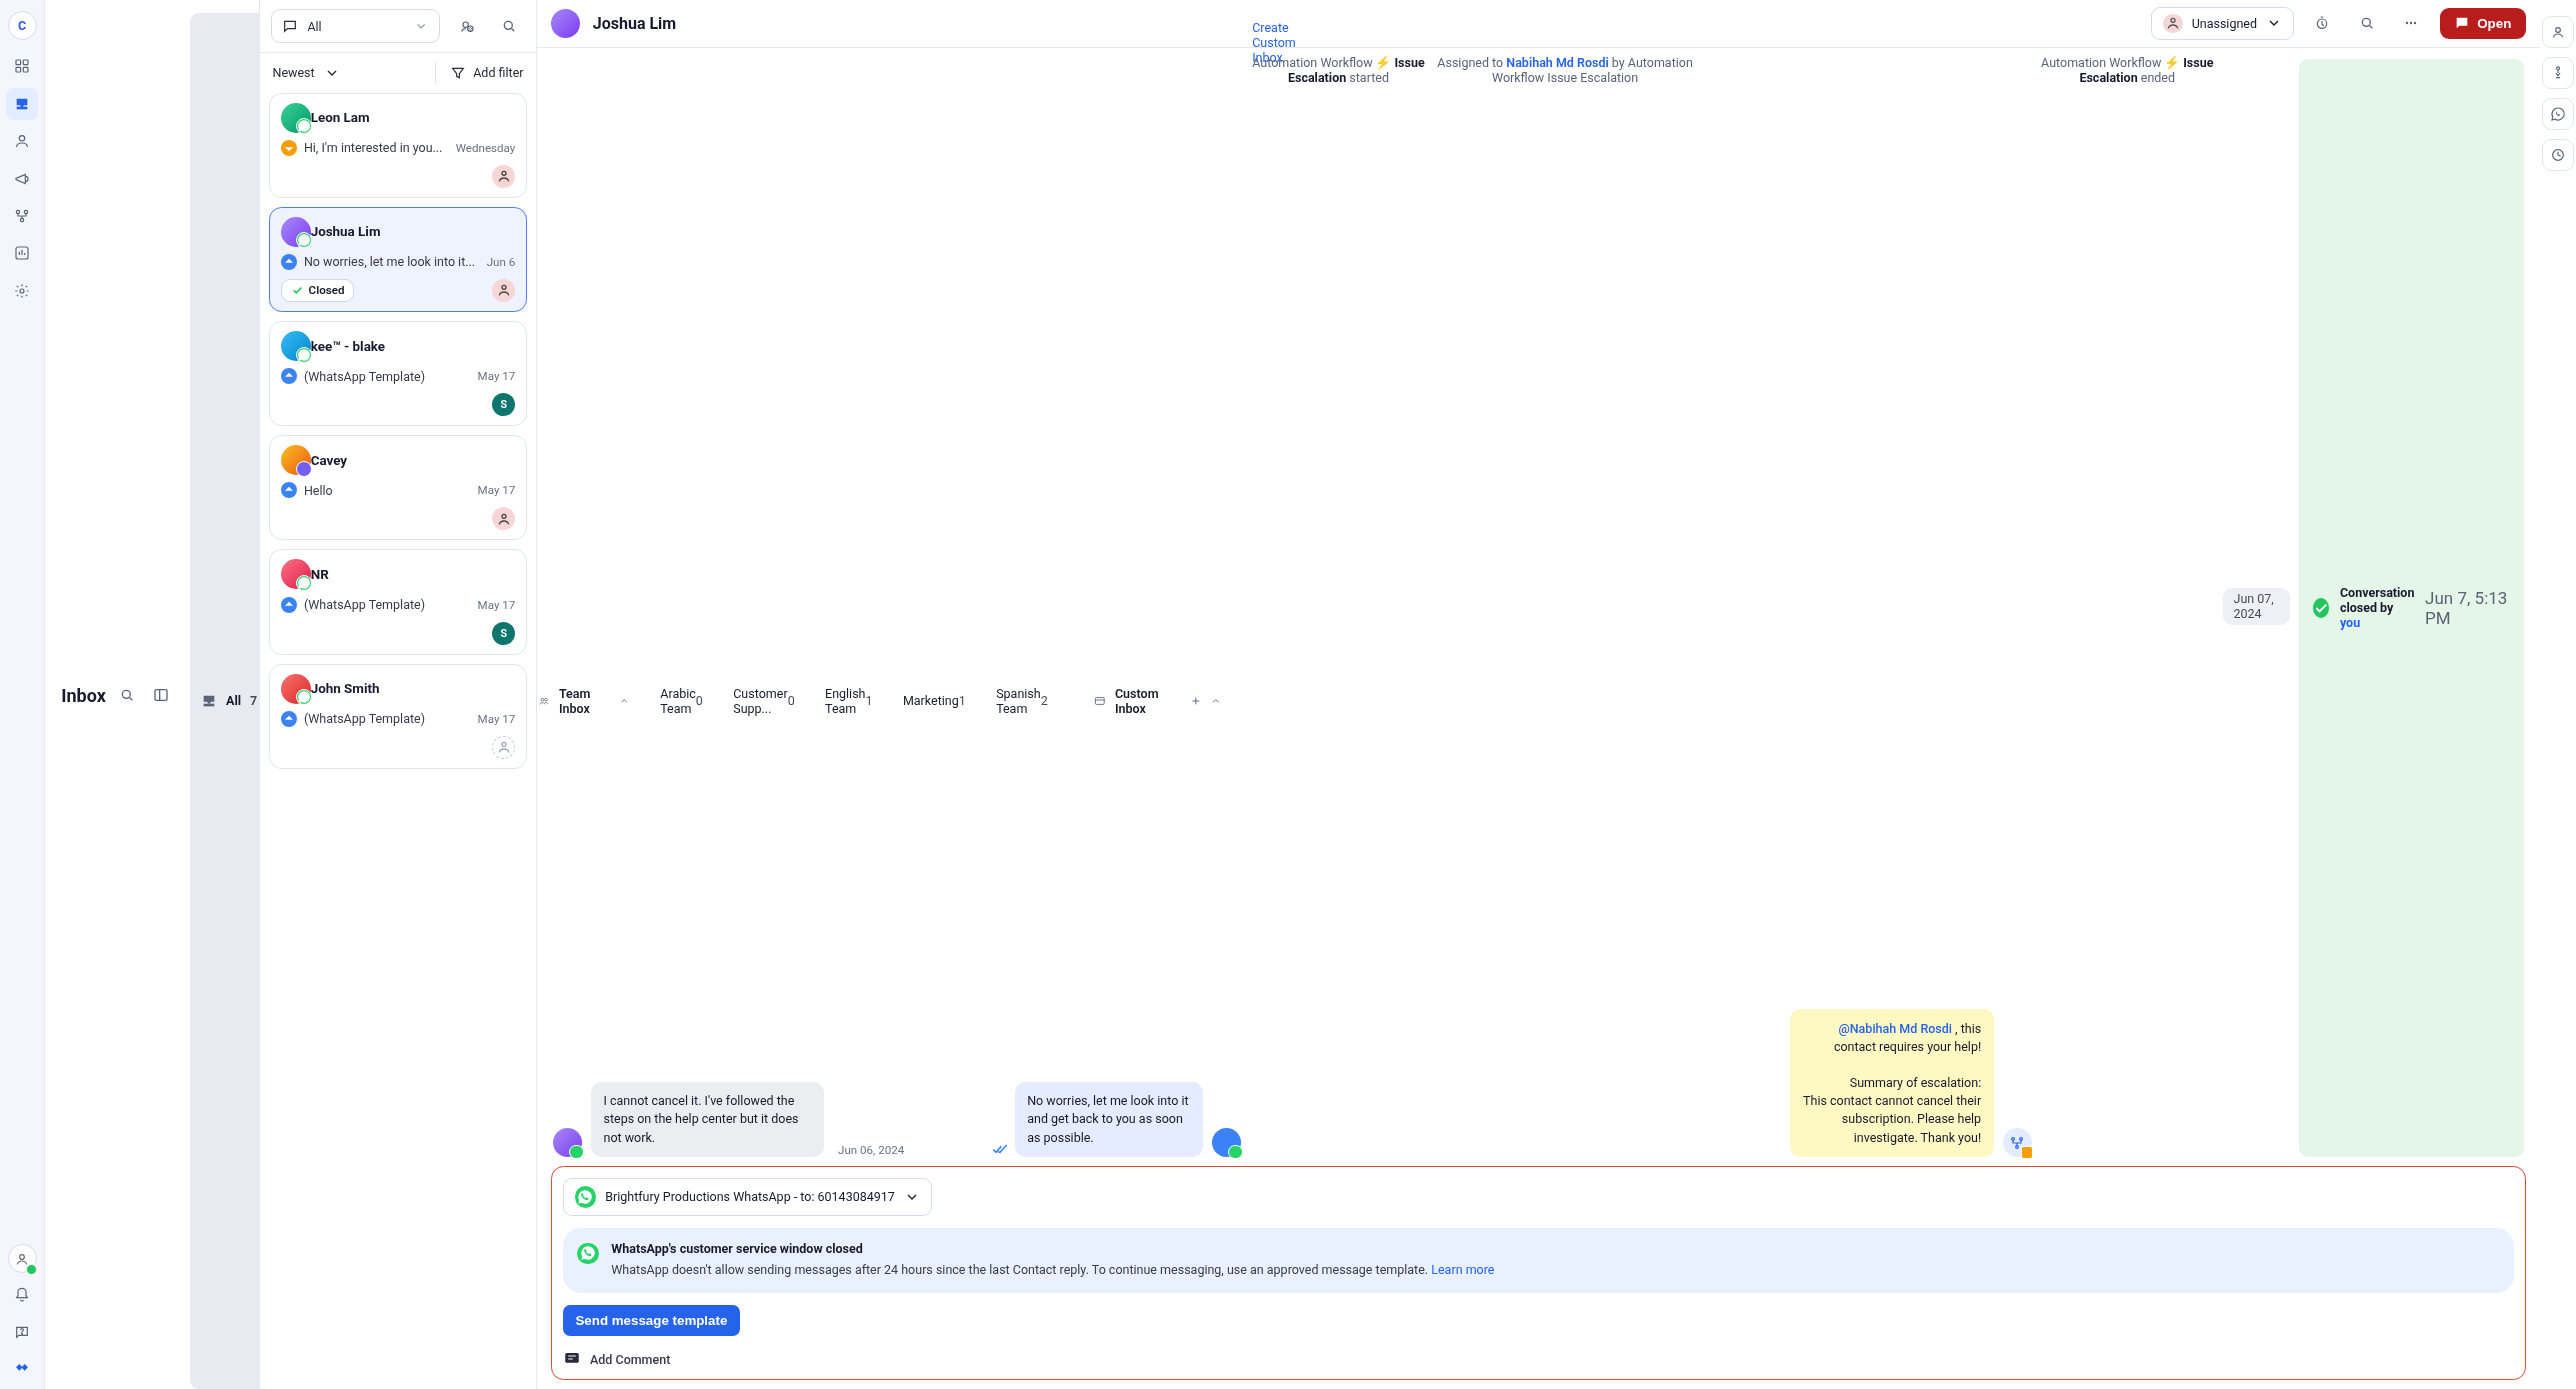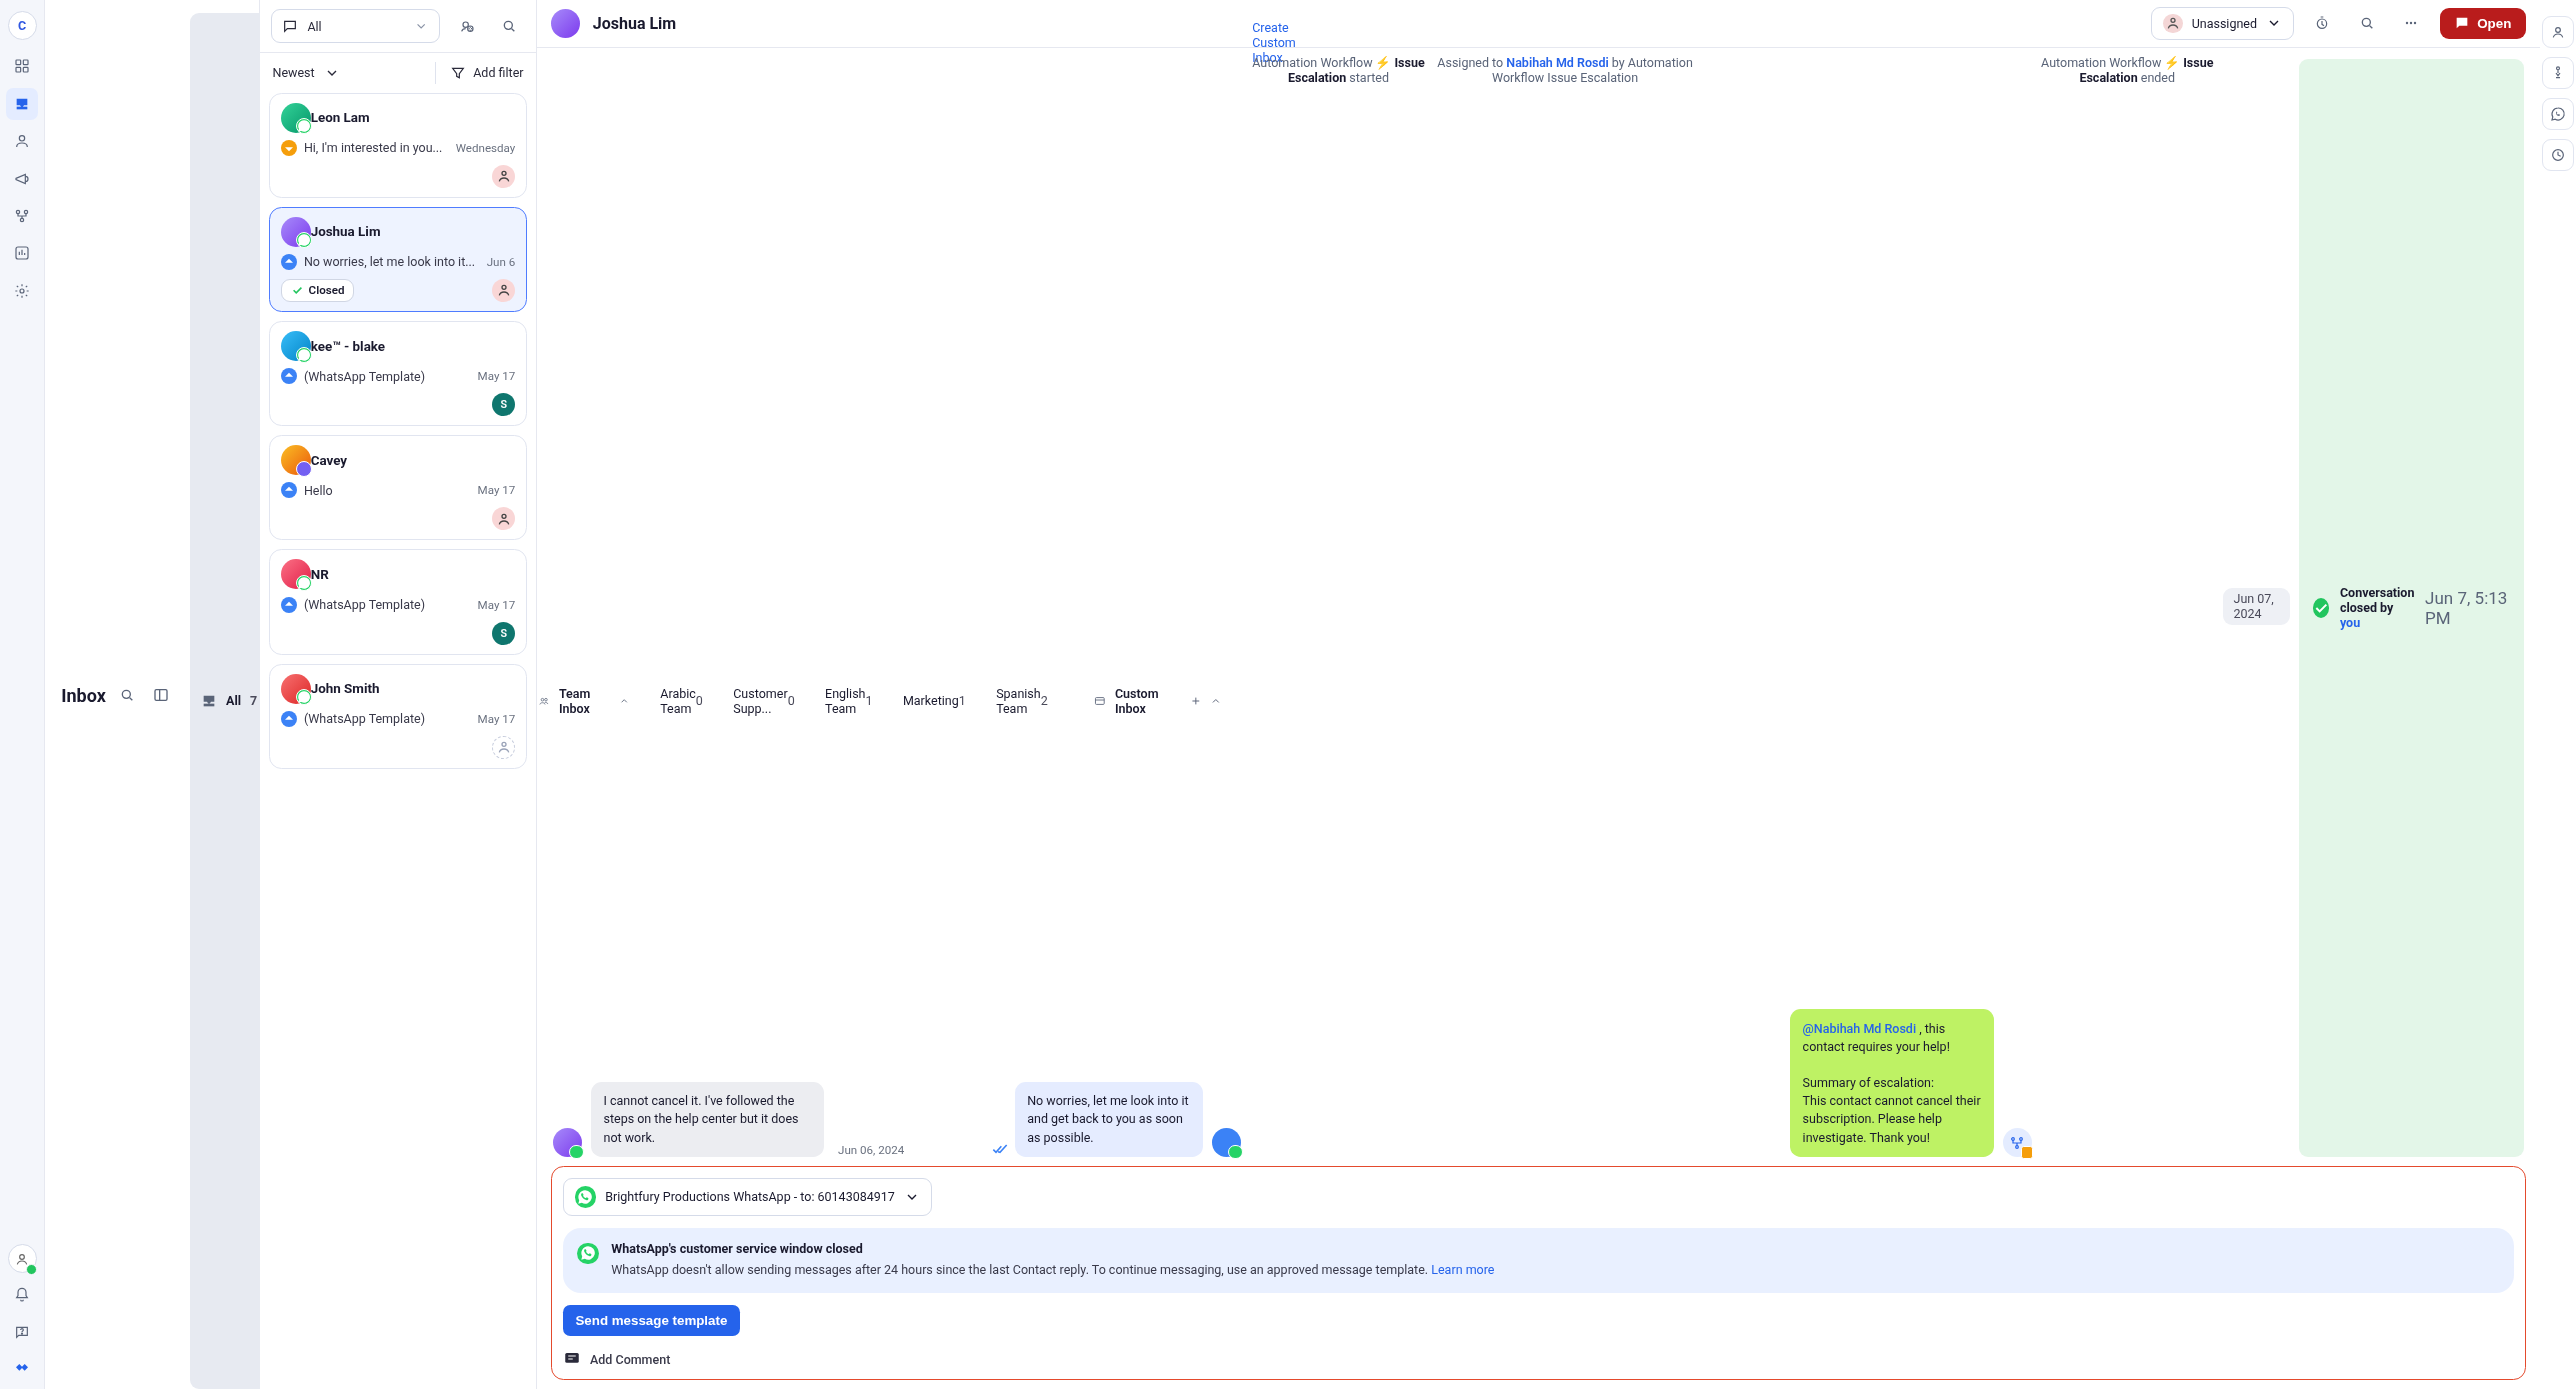--- a/index.html
+++ b/index.html
@@ -75,21 +75,21 @@
 .assignee-dd .person { width:19.7px;height:19.7px;border-radius:50%;background:#f4d6d6; color:#555; display:flex;align-items:center;justify-content:center;}
 .hdr-icon { width:32px;height:32px;border-radius:7.2px;display:flex;align-items:center;justify-content:center;color:#5a6478;cursor:pointer;}
 .open-btn { background:#b91c1c; color:#fff; border:none; border-radius:9px; padding:7.2px 14.3px; font-size:13.4px; font-weight:600; display:flex; align-items:center; gap:7.2px; cursor:pointer;}
 .open-btn svg{width:16px;height:16px;}
 
 .conv-body { flex:1; overflow:auto; padding:7.2px 16px 3.6px 16px; display:flex; gap:9px;}
 .msg-row { display:flex; align-items:flex-end; gap:9px; }
 .msg-row.right { justify-content:flex-end; }
 .bubble { max-width:62%; padding:10.7px 12.5px; border-radius:10.7px; background:#ecedf1; color:#1a1a2e; line-height:1.45;}
 .bubble.right { background:#e5ecff; }
-.bubble.escal { background:#bef264; }
+.bubble.escal { background:#fef9c3;text-align:right; }
 .dbl-check { color:#3b82f6; margin-right:-1.8px; }
 .msg-ts { color:#6b7280; font-size:11.6px; margin-left:5.4px;}
 .msg-av { width:29px;height:29px;border-radius:50%; background:#ddd; flex:none; position:relative;}
 .msg-av.wa::after{content:""; position:absolute; bottom:-1.8px; right:-1.8px; width:12.5px;height:12.5px;border-radius:50%;background:#25d366;border:1.8px solid #fff;}
 .msg-av.bot { background:#e4ecff; display:flex;align-items:center;justify-content:center;color:#2563eb; position:relative;}
 .msg-av.bot::after {content:""; position:absolute; bottom:-1.8px; right:-1.8px; width:10.7px;height:10.7px;border-radius:2.7px;background:#f59e0b;border:1.8px solid #fff;}
 .sys-text { text-align:center; color:#5a6478; font-size:12.5px; }
 .sys-text .bolt{color:#3a3a4a;}
 .sys-text b{color:#1a1a2e; font-weight:700;}
 .sys-text a{color:#2563eb; text-decoration:none; font-weight:600;}

